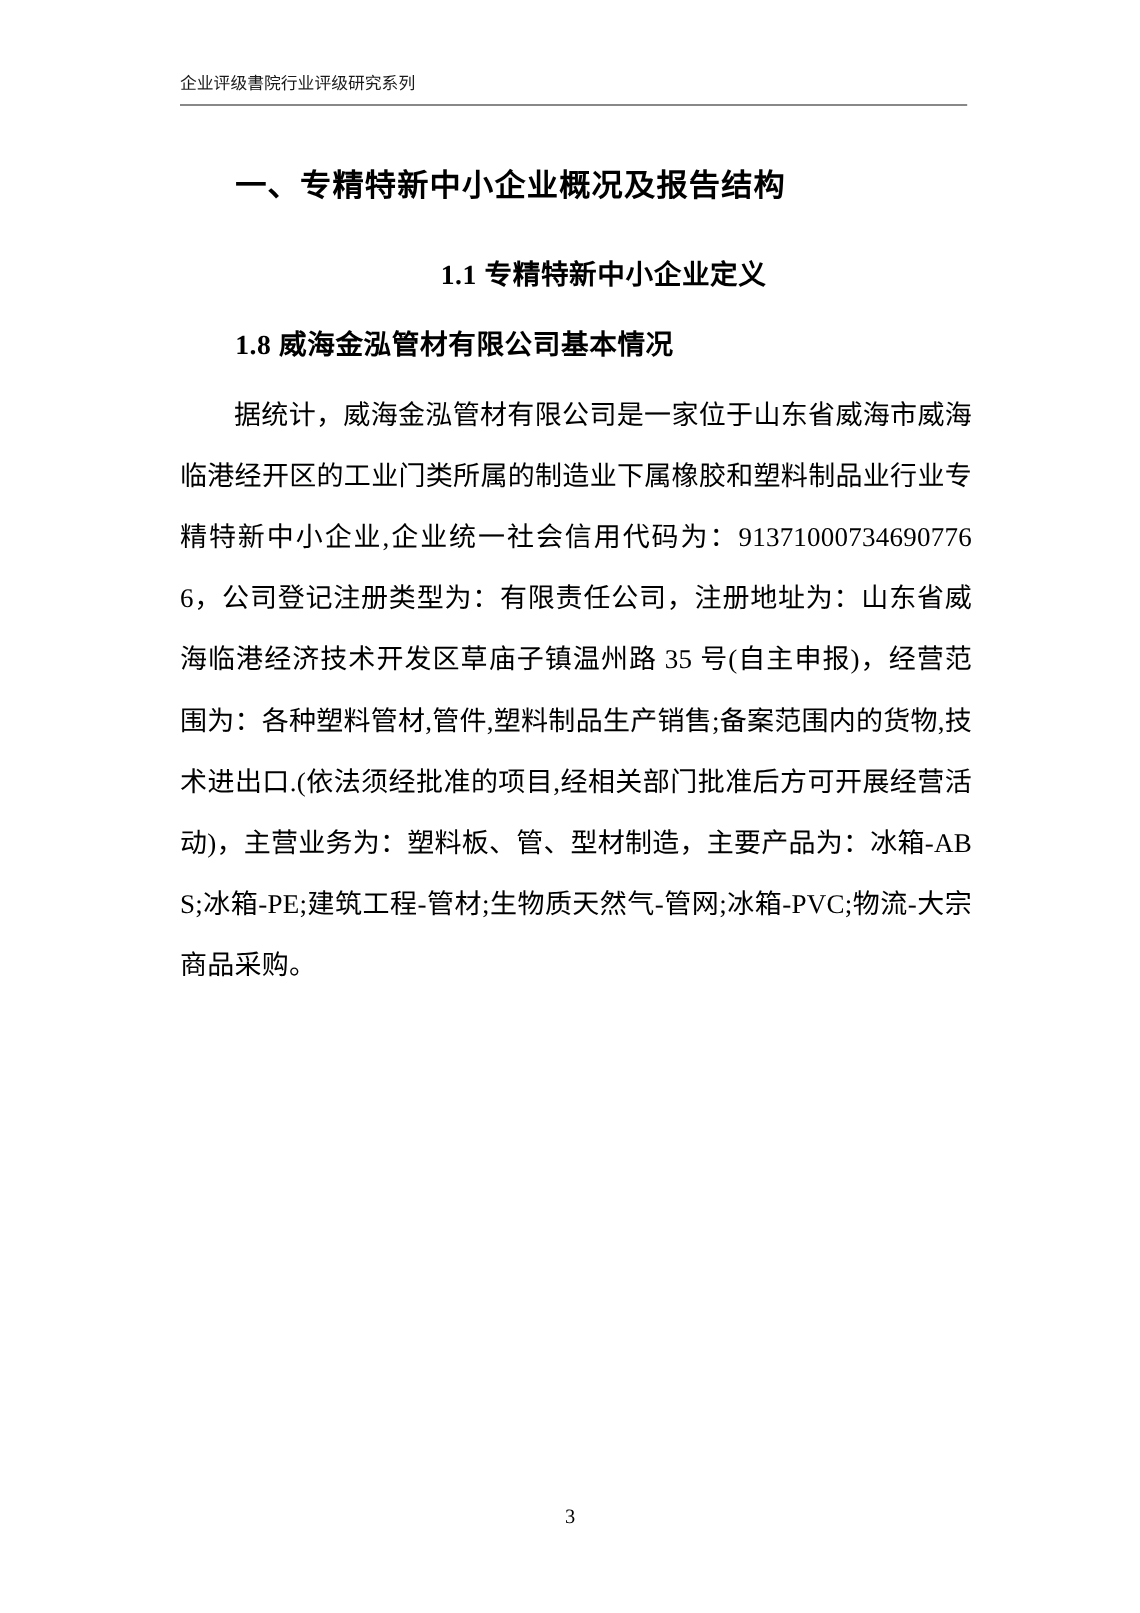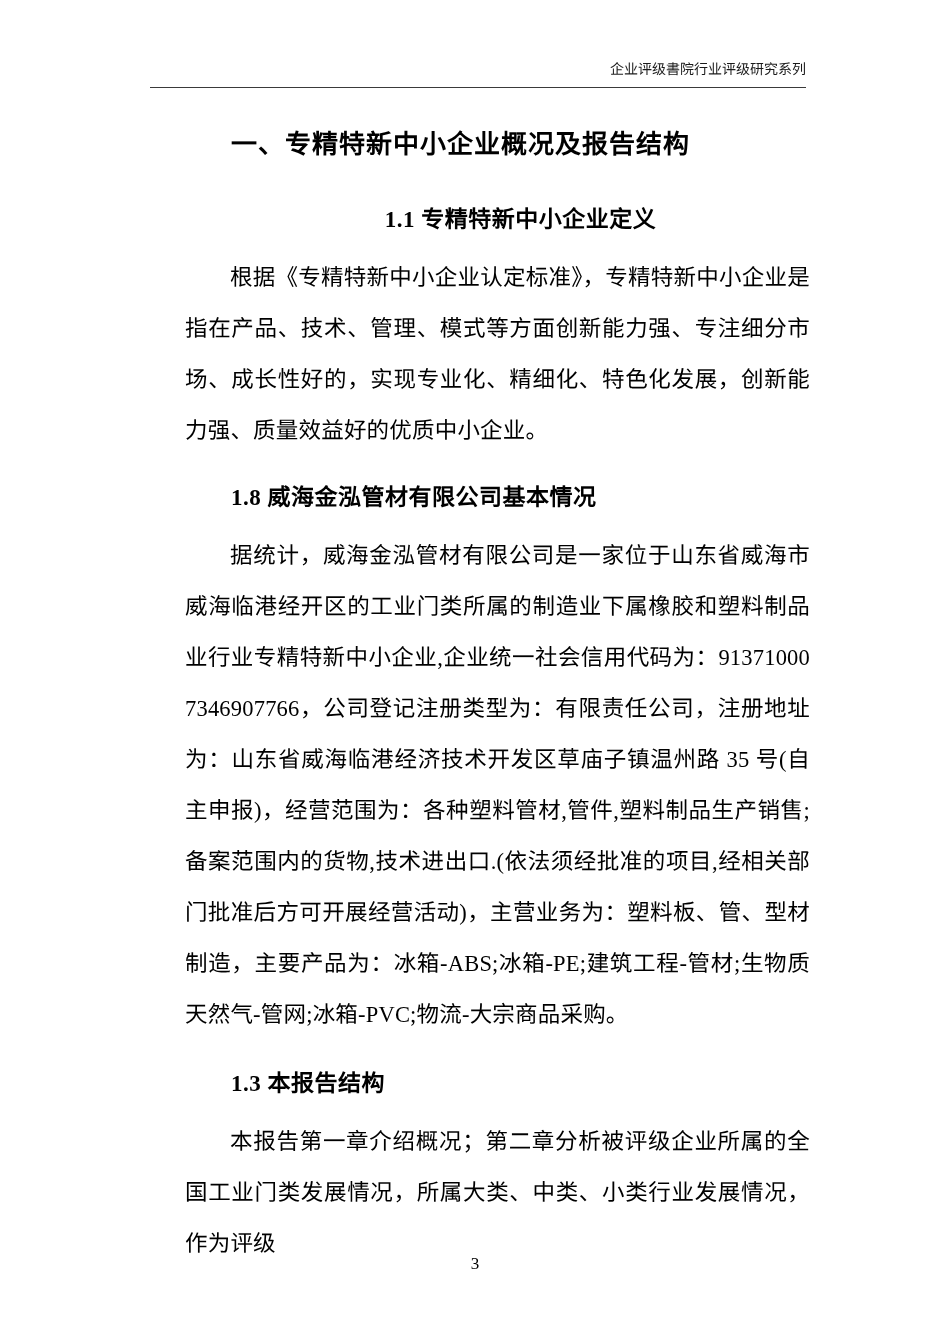--- a/index.html
+++ b/index.html
@@ -20,36 +20,35 @@
     box-sizing: border-box;
   }
 
   
   .page-header {
     position: absolute;
     top: 58px;
     left: 150px;
     right: 144px;
     display: flex;
-    justify-content: flex-end;
+    justify-content: flex-start;
     align-items: flex-end;
     font-family: "Liberation Sans", "DejaVu Sans", sans-serif;
     font-size: 14px;
     color: #1a1a1a;
     border-bottom: 1px solid #3a3a3a;
     padding-bottom: 9px;
   }
 
   
   .content {
     position: absolute;
-    top: 118px;
+    top: 128px;
     left: 150px;
     right: 140px;
-    margin-left: 35px;
   }
 
   .chapter-title {
     margin: 10px 0 0 0;
     padding-left: 46px;
     font-size: 26px;
     font-weight: bold;
     line-height: 34px;
     letter-spacing: 1px;
   }
@@ -96,32 +95,27 @@
     <span class="header-left">企业评级書院</span>
     <span class="header-right">行业评级研究系列</span>
   </header>
 
   <main class="content">
 
     <h1 class="chapter-title">一、专精特新中小企业概况及报告结构</h1>
 
     <section>
       <h2 class="section-heading s1">1.1 专精特新中小企业定义</h2>
-      <p class="body-paragraph">根据《专精特新中小企业认定标准》，专精特新中小企业是指在产品、技术、管理、模式等方面创新能力强、专注细分市场、成长性好的，实现专业化、精细化、特色化发展，创新能力强、质量效益好的优质中小企业。</p>
     </section>
 
     <section>
       <h2 class="section-heading s2">1.8 威海金泓管材有限公司基本情况</h2>
       <p class="body-paragraph">据统计，威海金泓管材有限公司是一家位于山东省威海市威海临港经开区的工业门类所属的制造业下属橡胶和塑料制品业行业专精特新中小企业,企业统一社会信用代码为：913710007346907766，公司登记注册类型为：有限责任公司，注册地址为：山东省威海临港经济技术开发区草庙子镇温州路 35 号(自主申报)，经营范围为：各种塑料管材,管件,塑料制品生产销售;备案范围内的货物,技术进出口.(依法须经批准的项目,经相关部门批准后方可开展经营活动)，主营业务为：塑料板、管、型材制造，主要产品为：冰箱-ABS;冰箱-PE;建筑工程-管材;生物质天然气-管网;冰箱-PVC;物流-大宗商品采购。</p>
     </section>
 
-    <section>
-      <h2 class="section-heading s3">1.3 本报告结构</h2>
-      <p class="body-paragraph">本报告第一章介绍概况；第二章分析被评级企业所属的全国工业门类发展情况，所属大类、中类、小类行业发展情况，作为评级</p>
-    </section>
 
   </main>
 
   <footer class="page-footer">
     <span>3</span>
   </footer>
 
 </div>
 
 </body></html>

